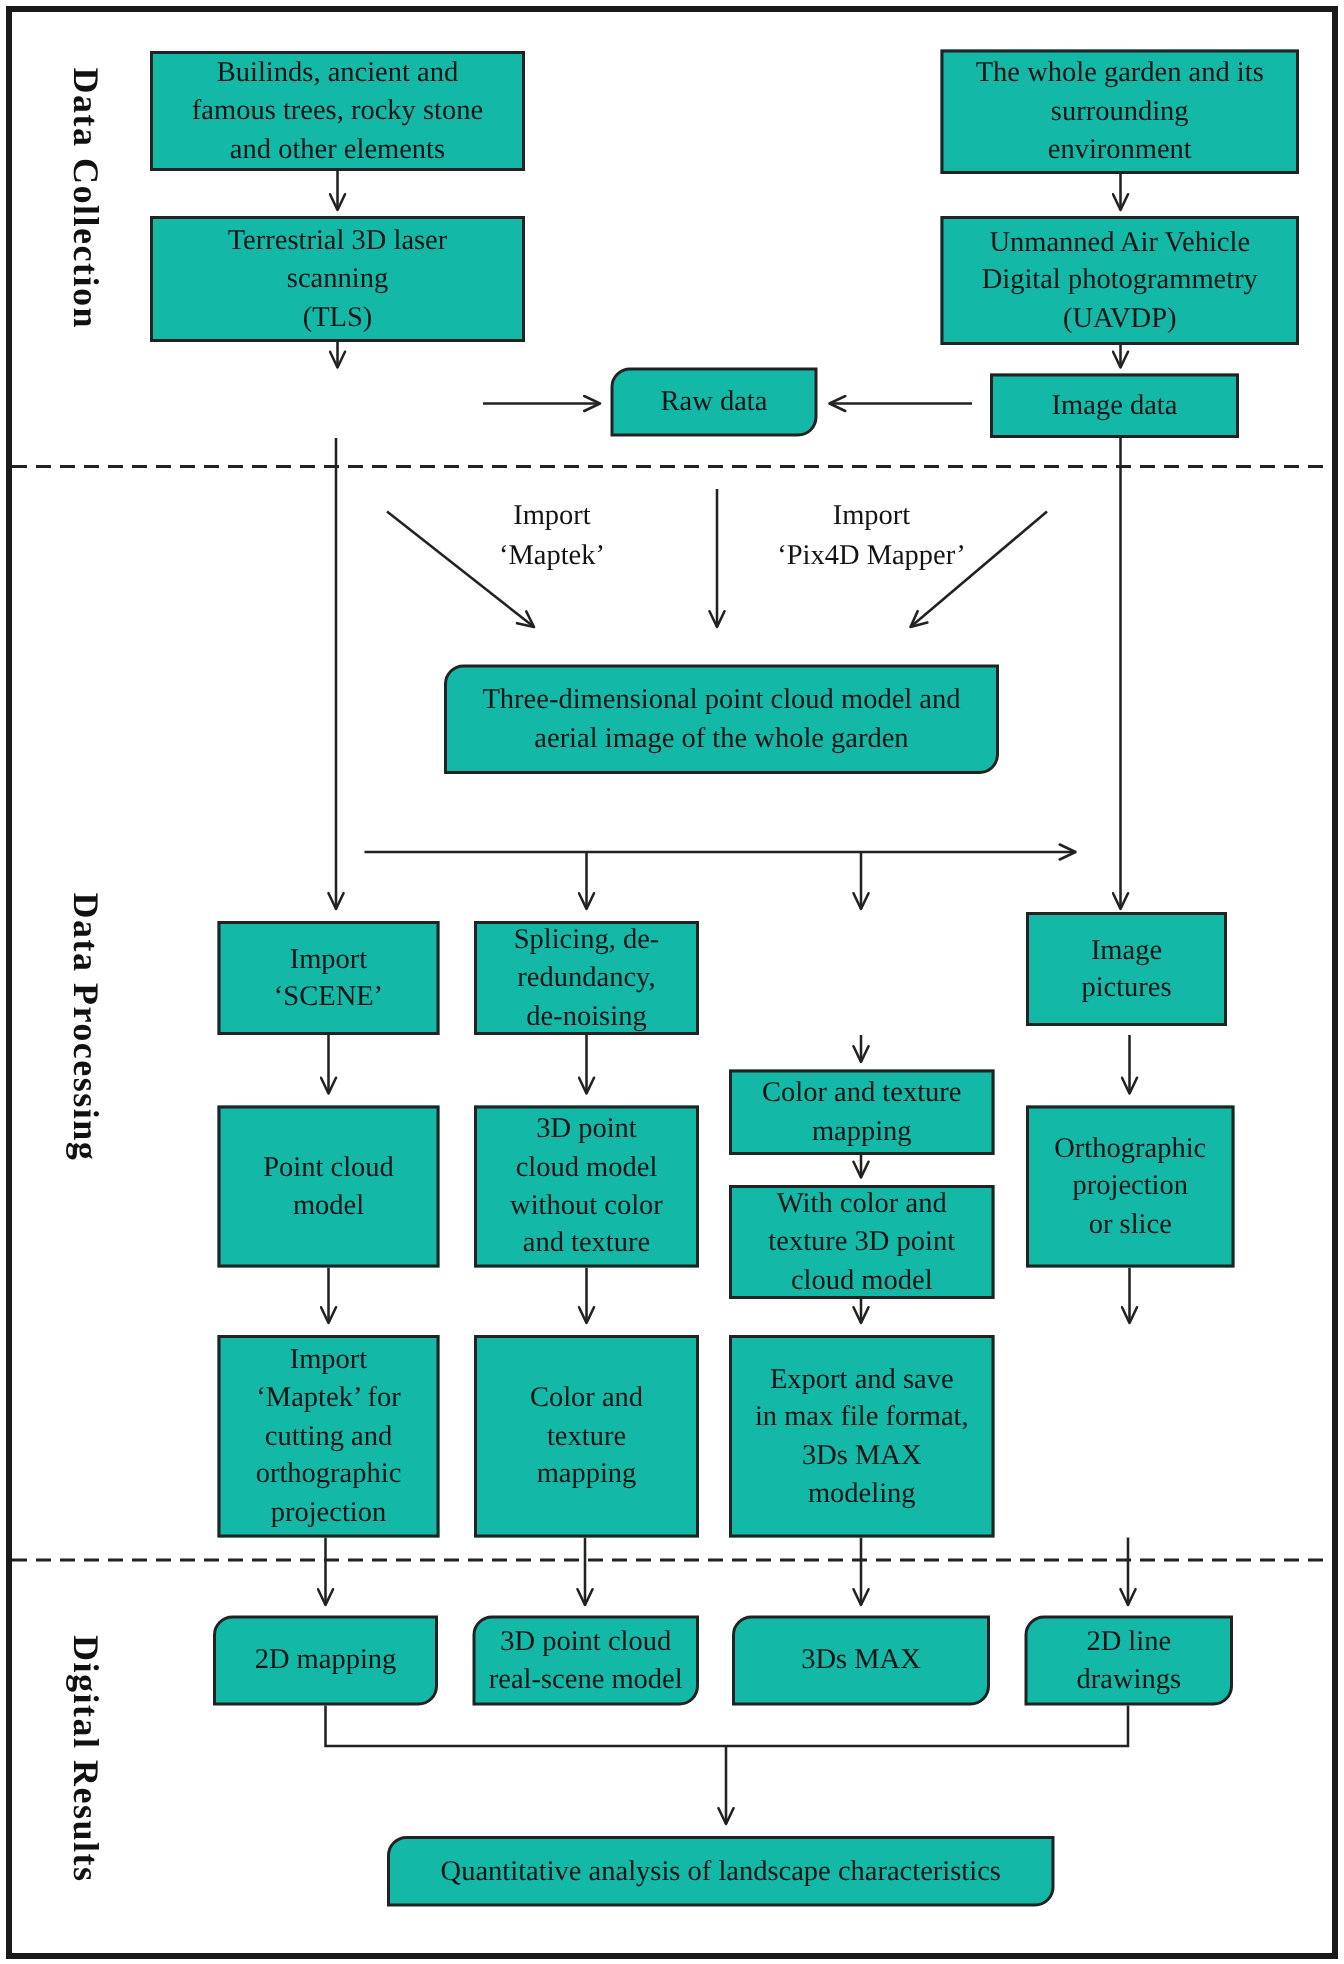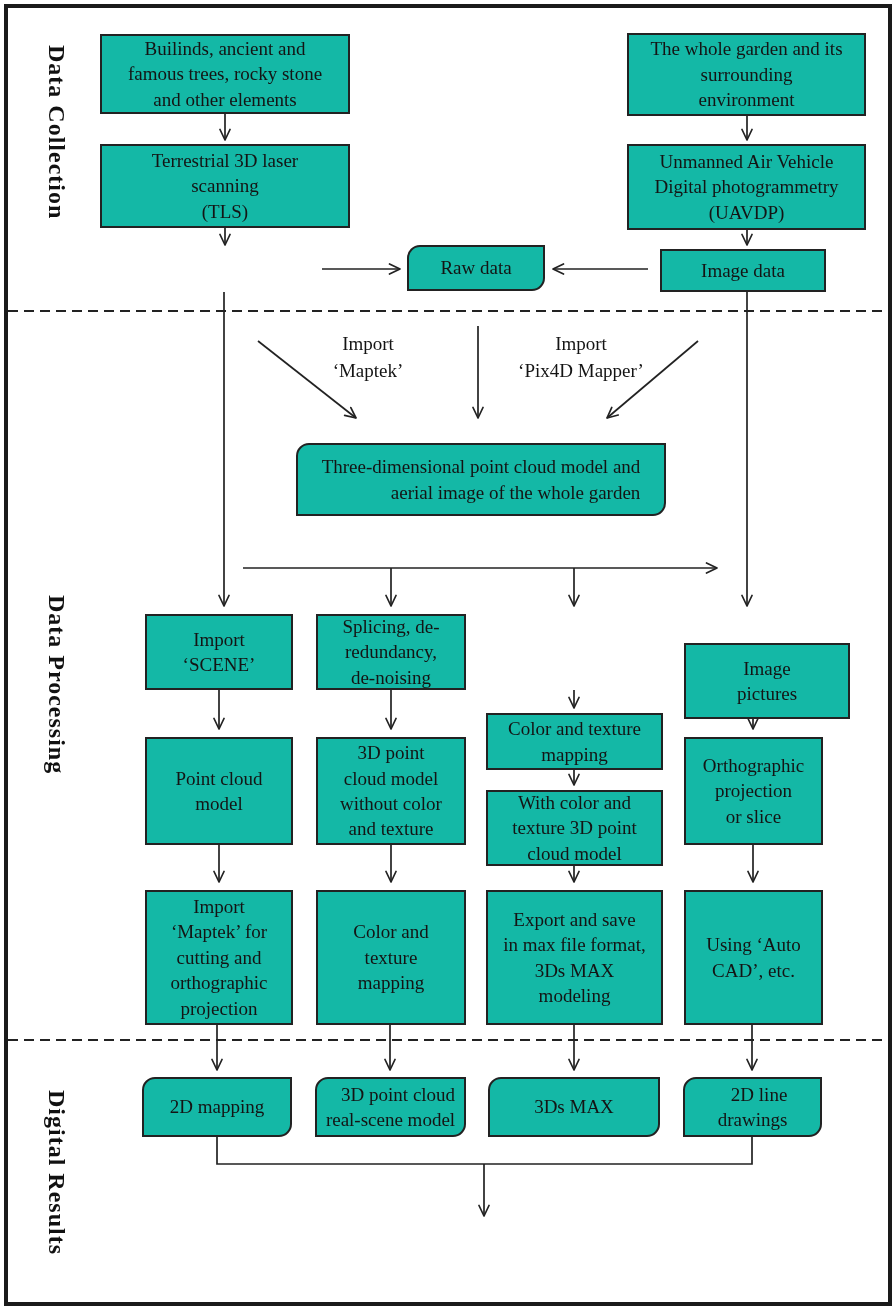--- a/index.html
+++ b/index.html
@@ -3,21 +3,21 @@
 <meta charset="utf-8">
 <style>
   html,body{margin:0;padding:0;background:#fff;}
   .page{position:relative;width:896px;height:1309px;background:#fff;overflow:hidden;
         font-family:"Liberation Serif","DejaVu Serif",serif;color:#141414;}
   .frame{position:absolute;left:4px;top:4px;right:4px;bottom:3px;border:4px solid #1a1a1a;}
   .wires{position:absolute;left:0;top:0;width:896px;height:1309px;}
   .node{position:absolute;box-sizing:border-box;border:2px solid #222;background:#14b8a6;
         display:flex;align-items:center;justify-content:center;text-align:center;
         white-space:pre-line;font-size:19px;line-height:1.34;padding:1px 3px;}
-  .round{border-radius:13px 0 13px 0;text-align:right;}
+  .round{border-radius:13px 0 13px 0;}
   .note{position:absolute;text-align:center;white-space:pre-line;
         font-size:19px;line-height:1.4;}
   .vlabel{position:absolute;width:44px;writing-mode:vertical-rl;
         display:flex;align-items:center;justify-content:center;
         font-weight:bold;font-size:24px;letter-spacing:1px;color:#111;}
 </style>
 </head>
 <body>
 
 <div class="page">
@@ -99,21 +99,21 @@
   <div class="node" style="left:660px;top:249px;width:166px;height:43px">Image data</div>
 
   <div class="node round" style="left:296px;top:443px;width:370px;height:73px">Three-dimensional point cloud model and
 aerial image of the whole garden</div>
 
   <div class="node" style="left:145px;top:614px;width:148px;height:76px">Import
 ‘SCENE’</div>
   <div class="node" style="left:316px;top:614px;width:150px;height:76px">Splicing, de-
 redundancy,
 de-noising</div>
-  <div class="node" style="left:684px;top:643px;width:166px;height:76px">Image
+  <div class="node" style="left:684px;top:608px;width:134px;height:76px">Image
 pictures</div>
 
   <div class="node" style="left:145px;top:737px;width:148px;height:108px">Point cloud
 model</div>
   <div class="node" style="left:316px;top:737px;width:150px;height:108px">3D point
 cloud model
 without color
 and texture</div>
   <div class="node" style="left:486px;top:713px;width:177px;height:57px">Color and texture
 mapping</div>
@@ -129,24 +129,23 @@
 cutting and
 orthographic
 projection</div>
   <div class="node" style="left:316px;top:890px;width:150px;height:135px">Color and
 texture
 mapping</div>
   <div class="node" style="left:486px;top:890px;width:177px;height:135px">Export and save
 in max file format,
 3Ds MAX
 modeling</div>
-  <div class="node" style="left:684px;top:890px;width:139px;height:135px">Using ‘Auto
-CAD’, etc.</div>
 
   <div class="node round" style="left:142px;top:1077px;width:150px;height:60px">2D mapping</div>
   <div class="node round" style="left:315px;top:1077px;width:151px;height:60px">3D point cloud
 real-scene model</div>
   <div class="node round" style="left:488px;top:1077px;width:172px;height:60px">3Ds MAX</div>
   <div class="node round" style="left:683px;top:1077px;width:139px;height:60px">2D line
 drawings</div>
 
+  <div class="node round" style="left:258px;top:1224px;width:445px;height:47px">Quantitative analysis of landscape characteristics</div>
 
 </div>
 
 </body></html>

